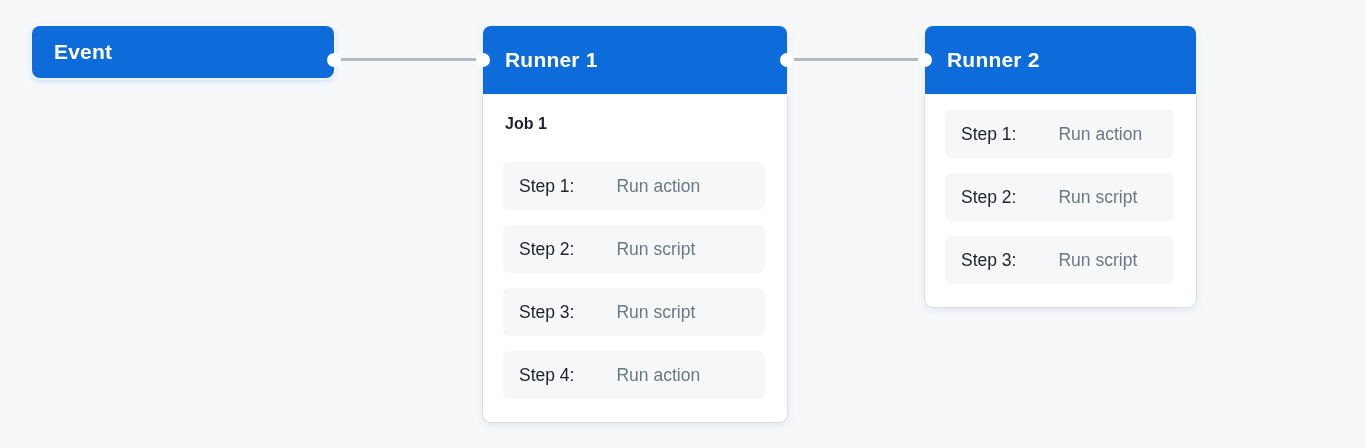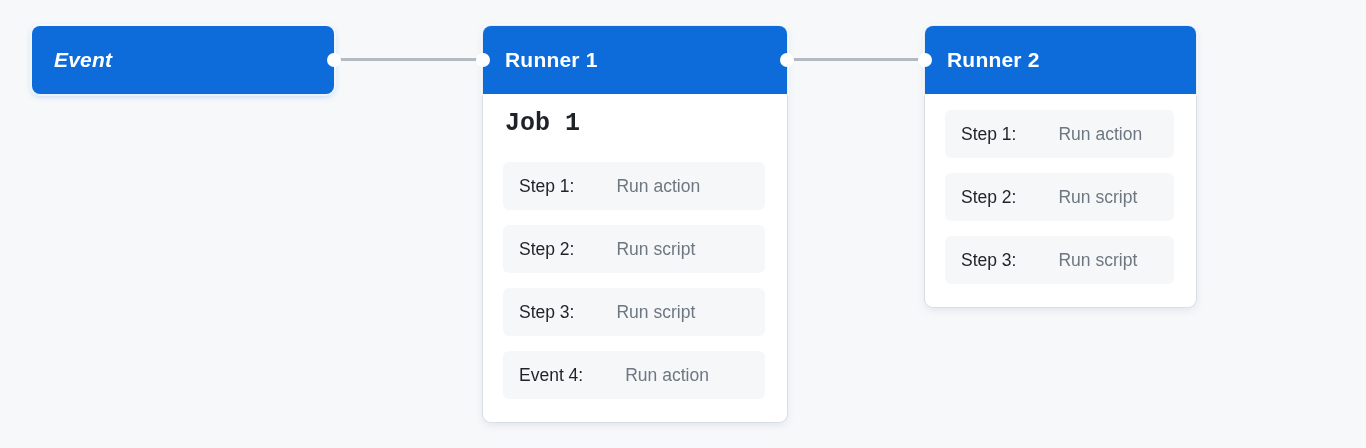--- a/index.html
+++ b/index.html
@@ -23,28 +23,27 @@
     background: var(--background);
     overflow: hidden;
   }
 
   
   .event-node {
     position: absolute;
     left: 32px;
     top: 26px;
     width: 302px;
-    height: 68px;
+    height: 52px;
     background: var(--accent-blue);
     border-radius: 8px;
     display: flex;
     align-items: center;
     padding: 0 22px;
     box-shadow: 0 0 0 2px rgba(255,255,255,0.55), 0 2px 6px rgba(13,108,218,0.25);
-    font-style: italic;
   }
   .node-title {
     color: var(--text-on-blue);
     font-size: 21px;
     font-weight: 600;
     letter-spacing: 0.2px;
     white-space: nowrap;
   }
 
   
@@ -64,26 +63,25 @@
     border-radius: 8px 8px 0 0;
     display: flex;
     align-items: center;
     padding: 4px 22px;
     box-shadow: 0 0 0 2px rgba(255,255,255,0.45);
   }
   .runner-body {
     padding: 16px 22px 23px 20px;
   }
   .job-title {
-    font-size: 25px;
+    font-size: 16px;
     line-height: 28px;
     font-weight: 700;
     color: var(--text-dark);
     margin: 0 0 24px 2px;
-    font-family: Liberation Mono, monospace;
   }
   .step-row {
     height: 48px;
     background: var(--step-bg);
     border-radius: 6px;
     display: flex;
     align-items: center;
     padding: 0 16px;
     margin-bottom: 15px;
     font-size: 17.5px;
@@ -147,21 +145,21 @@
       </div>
       <div class="step-row">
         <span class="step-label">Step 2:</span>
         <span class="step-value">Run script</span>
       </div>
       <div class="step-row">
         <span class="step-label">Step 3:</span>
         <span class="step-value">Run script</span>
       </div>
       <div class="step-row">
-        <span class="step-label">Event 4:</span>
+        <span class="step-label">Step 4:</span>
         <span class="step-value">Run action</span>
       </div>
     </div>
   </div>
 
   <div class="runner-card runner-2">
     <div class="runner-header">
       <span class="node-title">Runner 2</span>
     </div>
     <div class="runner-body">

